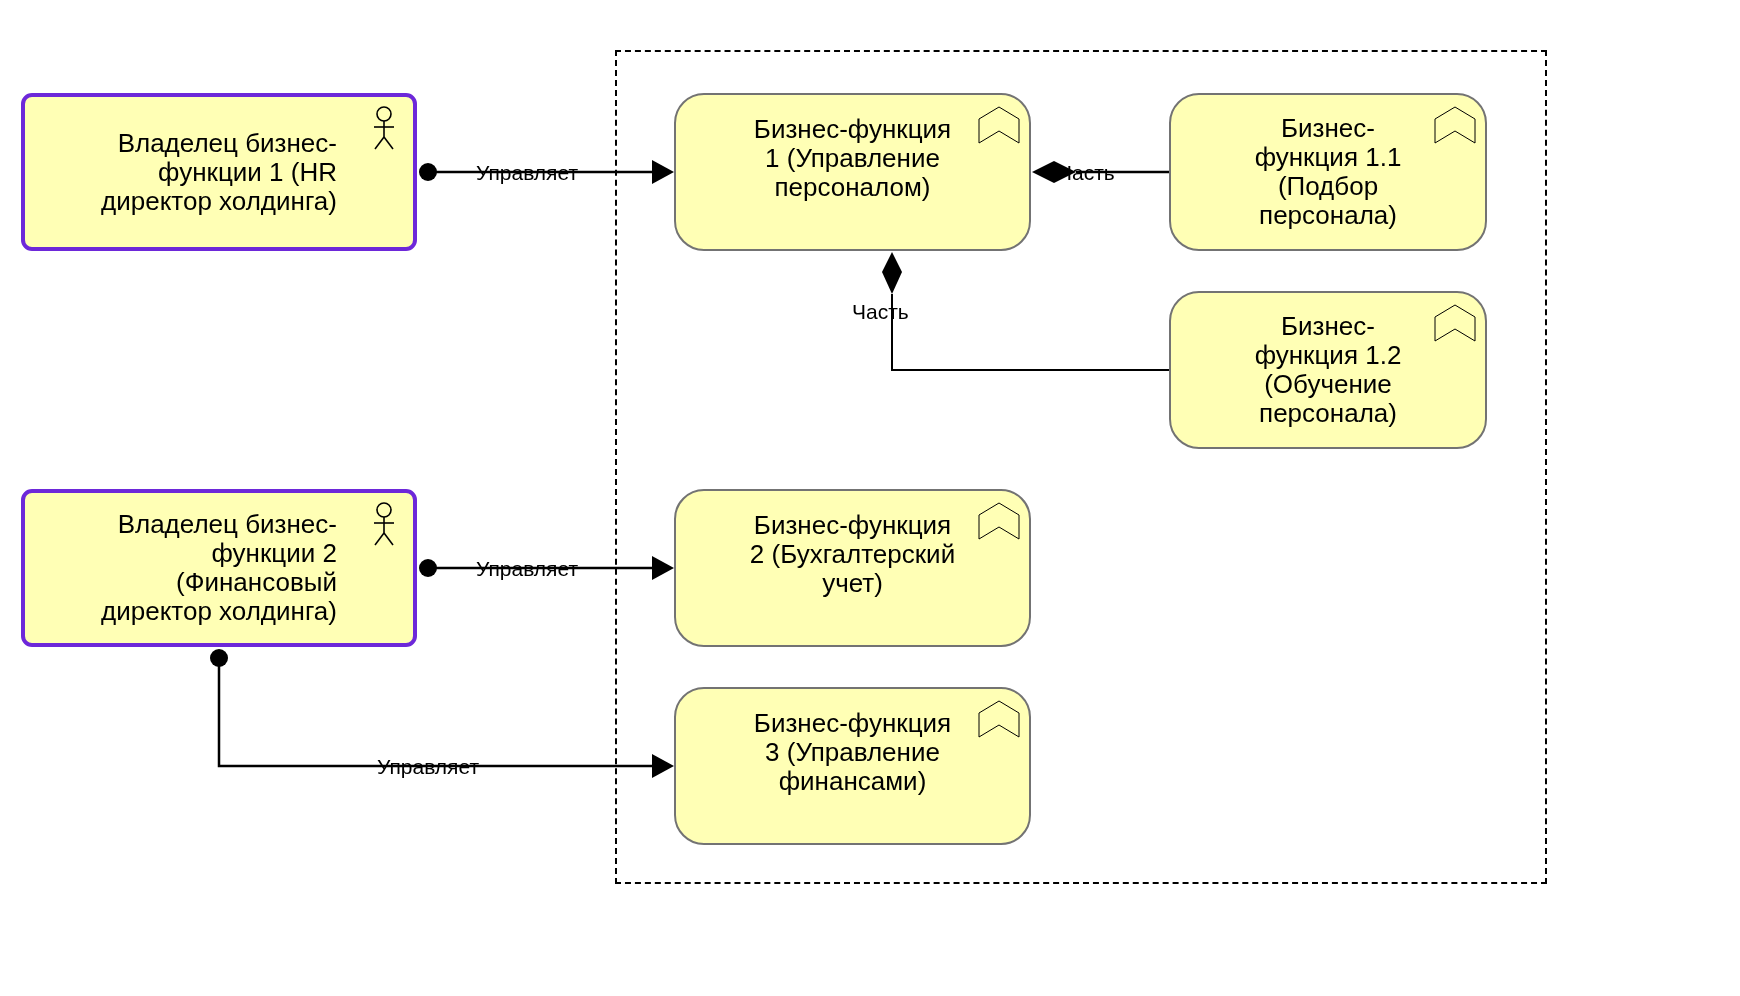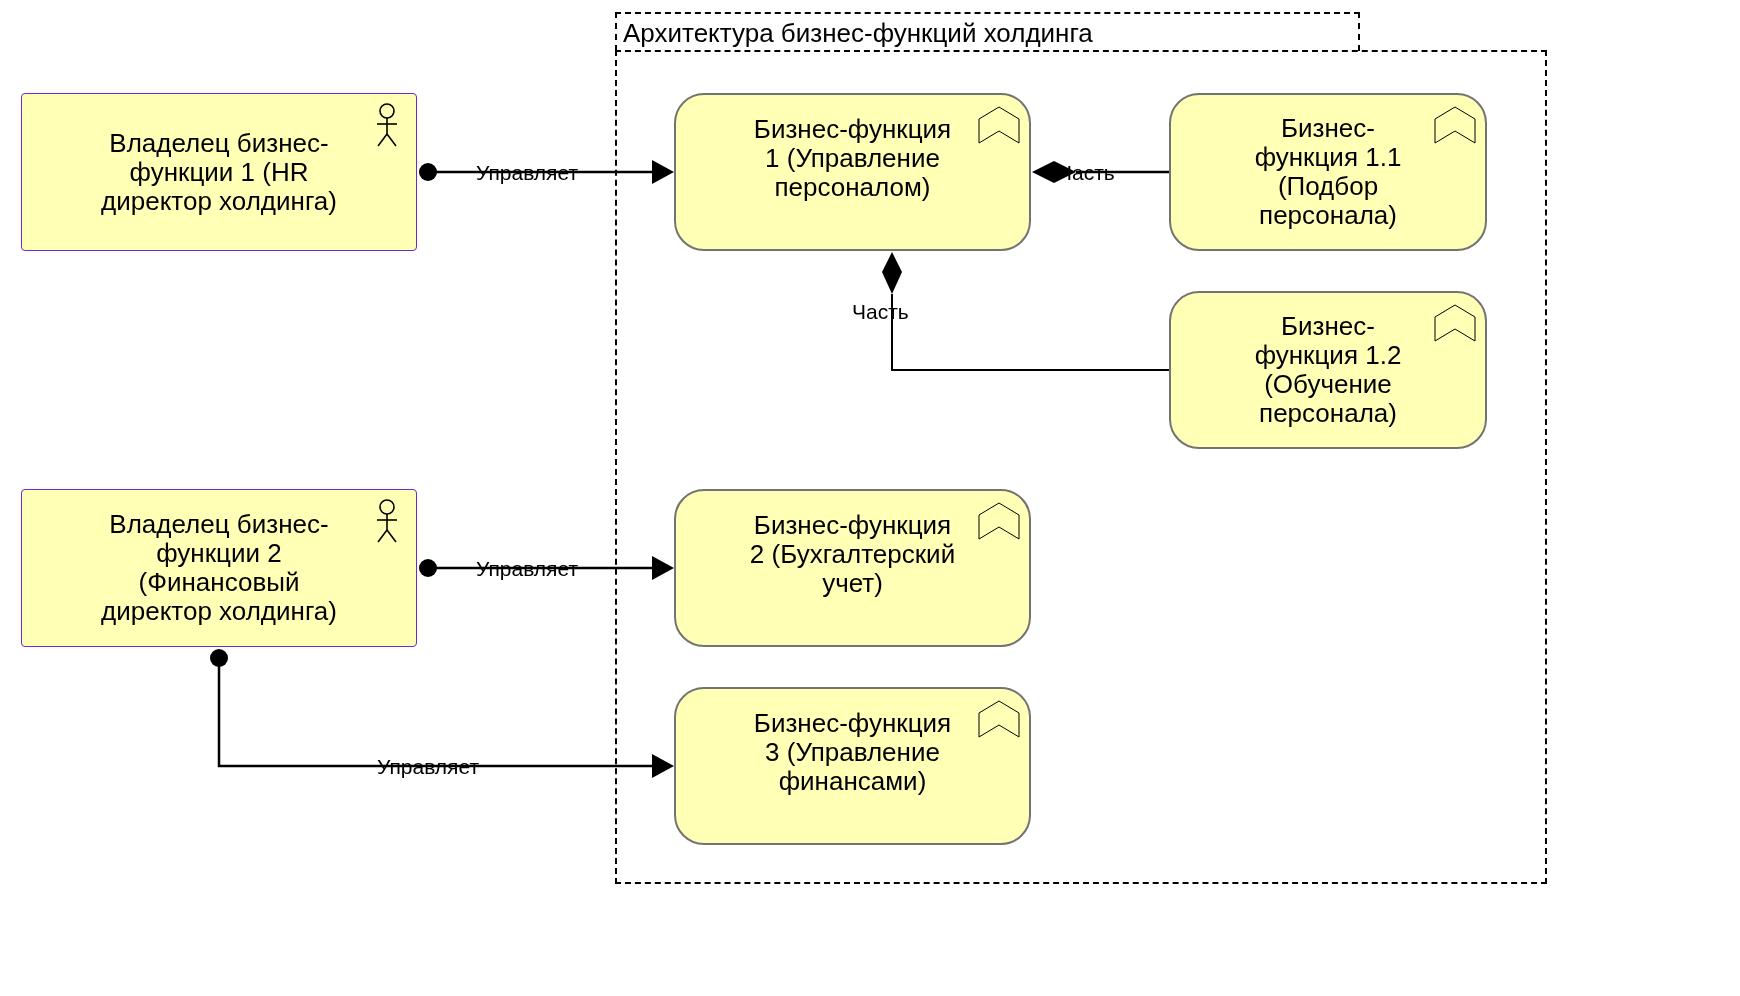--- a/index.html
+++ b/index.html
@@ -2,39 +2,36 @@
 <html><head>
 <meta charset="utf-8">
 <style>
   html, body { margin: 0; padding: 0; background: #ffffff; }
   body { width: 1740px; height: 996px; position: relative; overflow: hidden;
          font-family: "Liberation Sans", sans-serif; color: #000; }
   #canvas { position: absolute; left: 0; top: 0; width: 1740px; height: 996px; }
   .node { position: absolute; box-sizing: border-box; background: #ffffb5;
           border: 5px solid #737373; display: flex; align-items: center; justify-content: center;
           text-align: center; font-size: 26px; line-height: 29px; }
-  .actor { border: 1px solid #6d28d9; border-radius: 4px; }
+  .actor { border: 4px solid #6d28d9; border-radius: 11px; text-align: right; }
   .func  { border-radius: 30px; border-width: 2.5px; }
   .node .lbl { white-space: pre-line; padding: 0 60px; }
   .node svg.icon { position: absolute; }
   .group-tab { position: absolute; left: 615px; top: 12px; width: 745px; height: 39px;
                box-sizing: border-box; border: 2px dashed #000; border-bottom: none;
                font-size: 26px; line-height: 38px; padding-left: 6px; white-space: nowrap; }
   .group-body { position: absolute; left: 615px; top: 50px; width: 932px; height: 834px;
                 box-sizing: border-box; border: 2px dashed #000; }
   .edge-label { position: absolute; font-size: 21px; line-height: 28px; white-space: nowrap; }
 </style>
 </head>
 <body>
 
 <div id="canvas">
 
-  <div class="group-tab">
-    <span>Архитектура бизнес-функций холдинга</span>
-  </div>
   <div class="group-body"></div>
 
   <svg width="1740" height="996" style="position:absolute;left:0;top:0;">
 
     <g>
       <line x1="428" y1="172" x2="656" y2="172" stroke="#000" stroke-width="2.5"></line>
       <circle cx="428" cy="172" r="9" fill="#000"></circle>
       <polygon points="652,160 674,172 652,184" fill="#000"></polygon>
     </g>
 

